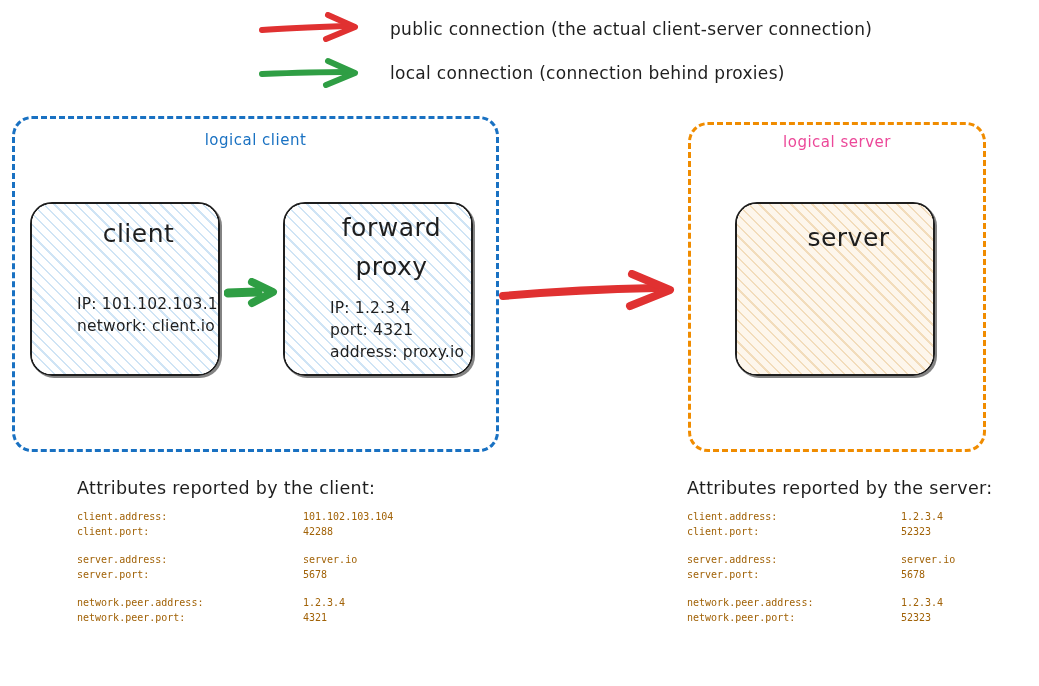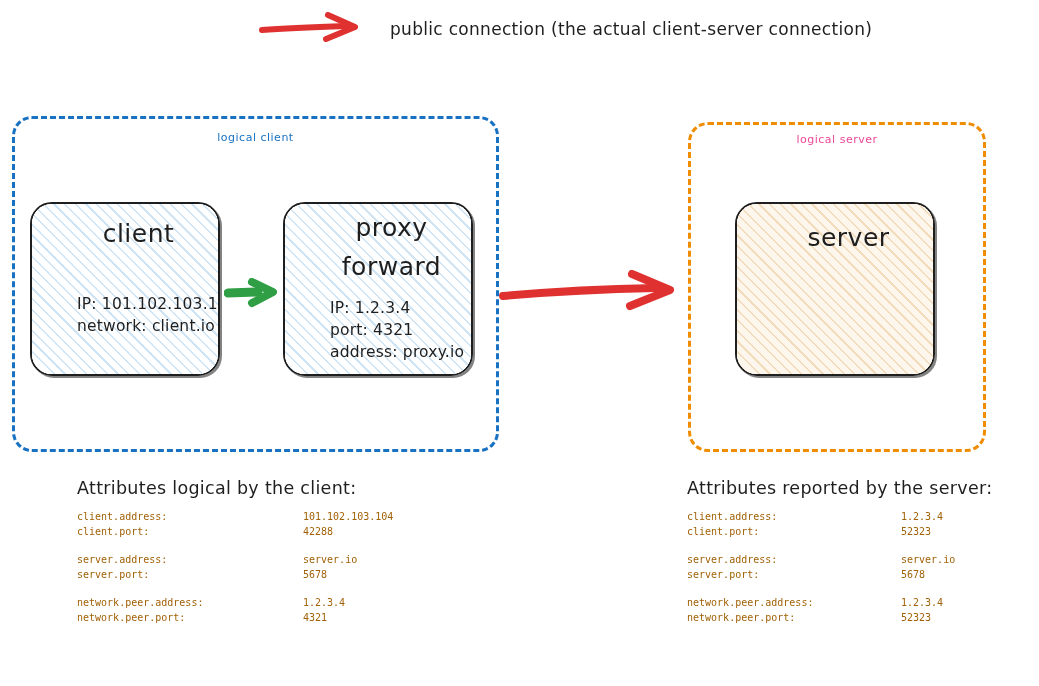--- a/index.html
+++ b/index.html
@@ -60,21 +60,21 @@
     left: 688px; top: 122px;
     width: 298px; height: 330px;
     border-color: #f08c00;
   }
   .group-label {
     position: absolute;
     top: -12px;
     left: 0; right: 0;
     text-align: center;
     font-family: "DejaVu Sans", sans-serif;
-    font-size: 11px;
+    font-size: 15px;
     letter-spacing: 0.5px;
     white-space: nowrap;
   }
   #group-client .group-label {
     color: #1971c2;
     top: 12px;
   }
   #group-server .group-label {
     color: #ec4899;
     top: 8px;
@@ -196,20 +196,27 @@
 <div class="canvas">
 
   <div class="legend-row" id="legend-public">
     <svg class="arrow-svg" width="108" height="34" viewBox="0 0 108 34">
       <path d="M4 18 C 30 16, 58 15, 88 14" stroke="#e03131" stroke-width="6" stroke-linecap="round" fill="none"></path>
       <path d="M70 3 L 97 15 L 68 27" stroke="#e03131" stroke-width="6" stroke-linecap="round" stroke-linejoin="round" fill="none"></path>
     </svg>
     <span class="legend-label">public connection (the actual client-server connection)</span>
   </div>
 
+  <div class="legend-row" id="legend-local">
+    <svg class="arrow-svg" width="108" height="34" viewBox="0 0 108 34">
+      <path d="M4 18 C 30 17, 58 16, 88 16" stroke="#2f9e44" stroke-width="6" stroke-linecap="round" fill="none"></path>
+      <path d="M70 5 L 97 17 L 68 29" stroke="#2f9e44" stroke-width="6" stroke-linecap="round" stroke-linejoin="round" fill="none"></path>
+    </svg>
+    <span class="legend-label">local connection (connection behind proxies)</span>
+  </div>
 
   <div class="group" id="group-client">
     <div class="group-label">logical client</div>
   </div>
 
   <div class="group" id="group-server">
     <div class="group-label">logical server</div>
   </div>
 
   <div class="node" id="node-client">
@@ -224,22 +231,22 @@
   </div>
 
   <svg class="arrow-abs" id="arrow-local-main" width="56" height="30" viewBox="0 0 56 30">
     <path d="M4 15 L 34 14" stroke="#2f9e44" stroke-width="9" stroke-linecap="round" fill="none"></path>
     <path d="M28 4 L 49 14 L 28 25" stroke="#2f9e44" stroke-width="8" stroke-linecap="round" stroke-linejoin="round" fill="none"></path>
   </svg>
 
   <div class="node" id="node-proxy">
     <div class="hatch hatch-blue"></div>
     <div class="node-inner">
+      <div class="node-title">forward</div>
       <div class="node-title">proxy</div>
-      <div class="node-title">forward</div>
       <div class="node-lines">
         <div>IP: 1.2.3.4</div>
         <div>port: 4321</div>
         <div>address: proxy.io</div>
       </div>
     </div>
   </div>
 
   <svg class="arrow-abs" id="arrow-public-main" width="182" height="46" viewBox="0 0 182 46">
     <path d="M5 26 C 50 22, 105 19, 158 18" stroke="#e03131" stroke-width="8" stroke-linecap="round" fill="none"></path>
@@ -247,21 +254,21 @@
   </svg>
 
   <div class="node" id="node-server">
     <div class="hatch hatch-orange"></div>
     <div class="node-inner">
       <div class="node-title">server</div>
     </div>
   </div>
 
   <div class="attrs" id="attrs-client">
-    <div class="attrs-heading">Attributes logical by the client:</div>
+    <div class="attrs-heading">Attributes reported by the client:</div>
     <table class="attrs-table">
       <tbody>
         <tr>
           <td class="key">client.address:</td>
           <td class="val">101.102.103.104</td>
         </tr>
         <tr>
           <td class="key">client.port:</td>
           <td class="val">42288</td>
         </tr>

